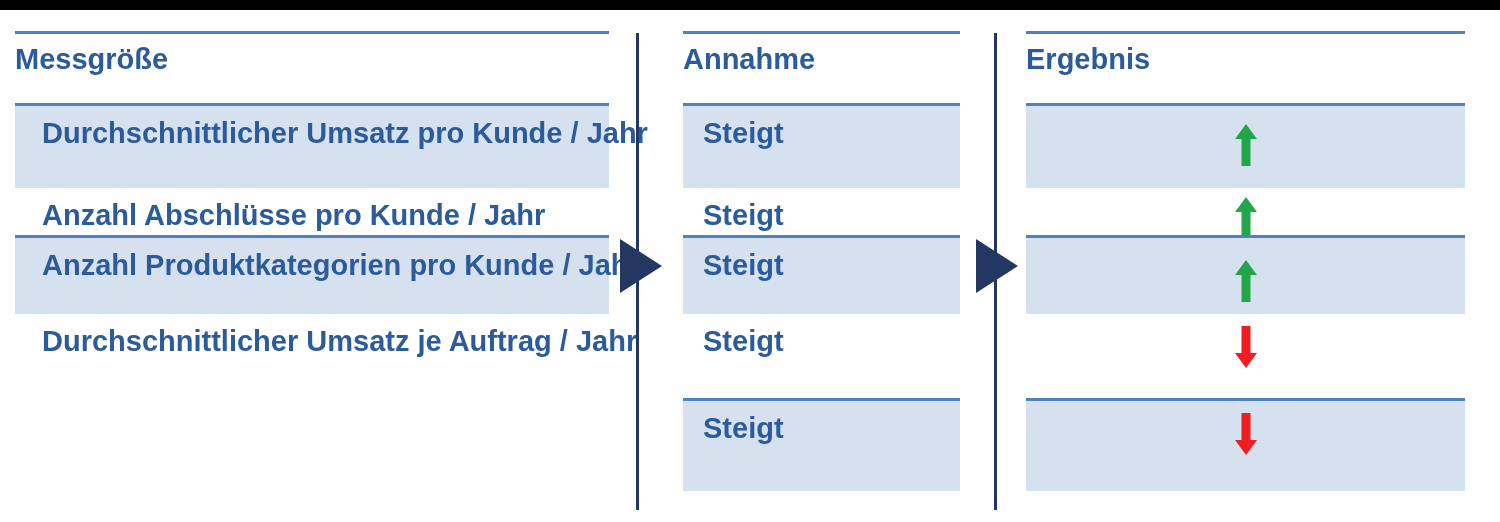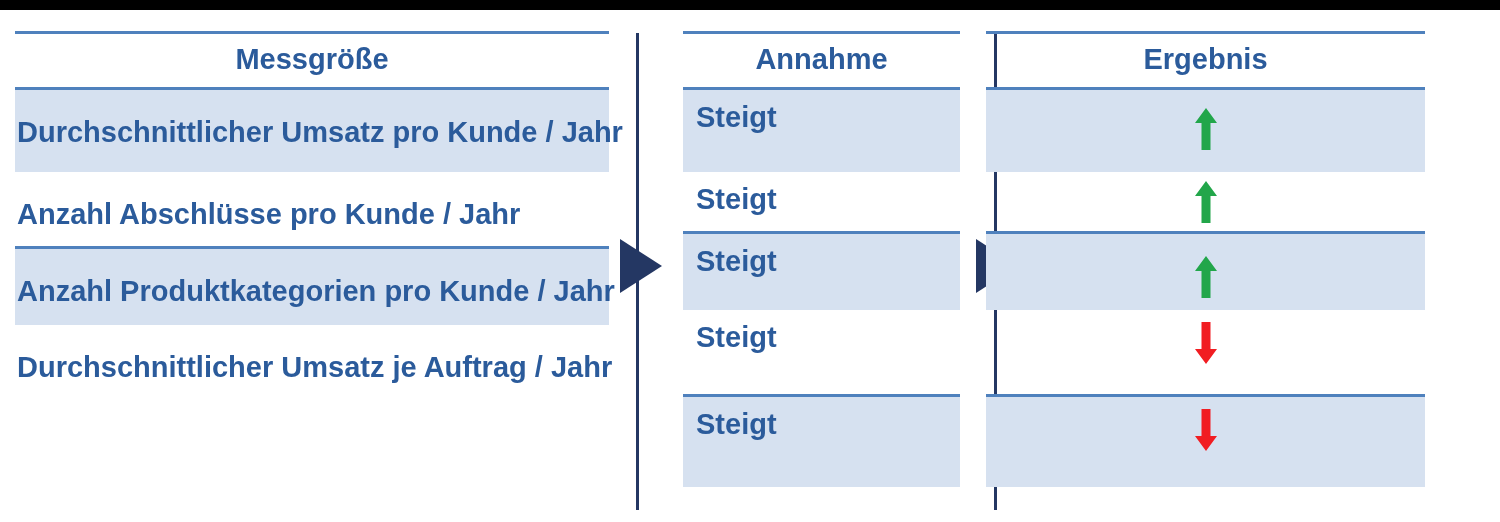--- a/index.html
+++ b/index.html
@@ -15,51 +15,51 @@
 
   .top-bar {
     position:absolute; left:0; top:0;
     width:1500px; height:10px;
     background:#000000;
   }
 
   .col { position:absolute; top:31px; }
   .col-messgroesse { left:15px;  width:594px; }
   .col-annahme     { left:683px; width:277px; }
-  .col-ergebnis    { left:986px; width:439px; }
+  .col-ergebnis    { left:1026px; width:439px; }
 
   .col-header {
-    height:56px;
+    height:72px;
     border-top:3px solid #4F81BD;
     color:#2B5B9B;
     font-size:29px; font-weight:bold;
-    text-align:center;
+    text-align:left;
     line-height:51px;
     white-space:nowrap;
   }
 
   .row { width:100%; position:relative; white-space:nowrap; }
   .row.shaded { background:#D6E1F0; border-top:3px solid #4F81BD; }
   .row.r1 { height:85px; }
-  .row.r2 { height:59px; }
+  .row.r2 { height:47px; }
   .row.r3 { height:79px; }
   .row.r4 { height:84px; }
   .row.r5 { height:93px; }
   .row.r2.plain, .row.r4.plain { border-top:none; background:transparent; }
 
   .cell-text {
     display:block;
     padding-top:11px;
     color:#2B5B9B;
     font-size:29px; font-weight:bold;
     line-height:32px;
     white-space:nowrap;
   }
-  .col-messgroesse .cell-text { padding-left:2px;margin-top:15px; }
-  .col-annahme .cell-text     { padding-left:13px; }
+  .col-messgroesse .cell-text { padding-left:27px; }
+  .col-annahme .cell-text     { padding-left:20px; }
 
   .divider-line {
     position:absolute; top:33px;
     width:3px; height:477px;
     background:#243763;
   }
   .divider-line.d1 { left:636px; }
   .divider-line.d2 { left:994px; }
 
   .divider-arrow {

